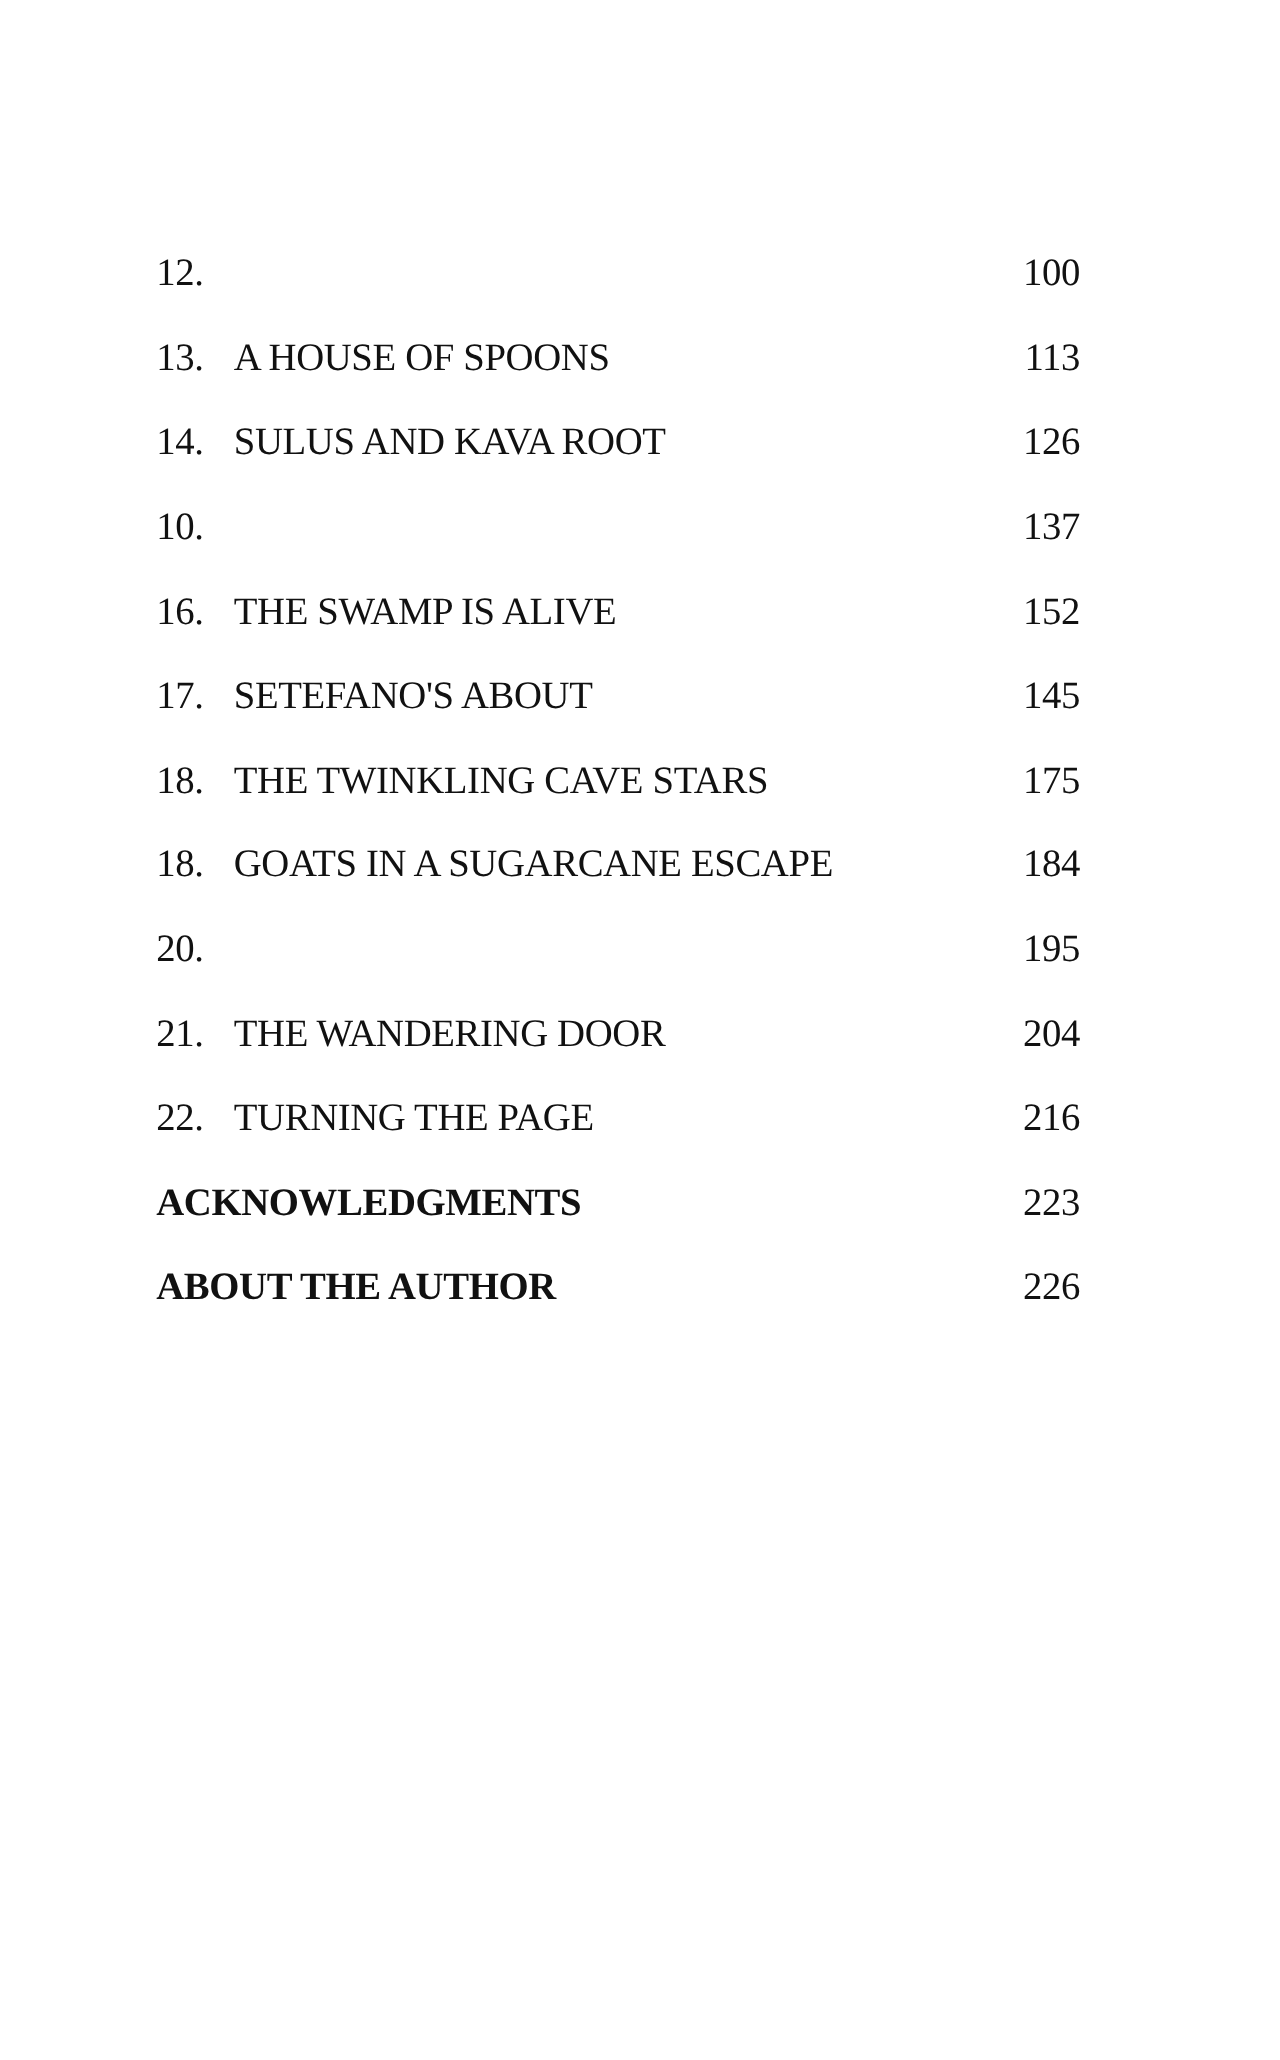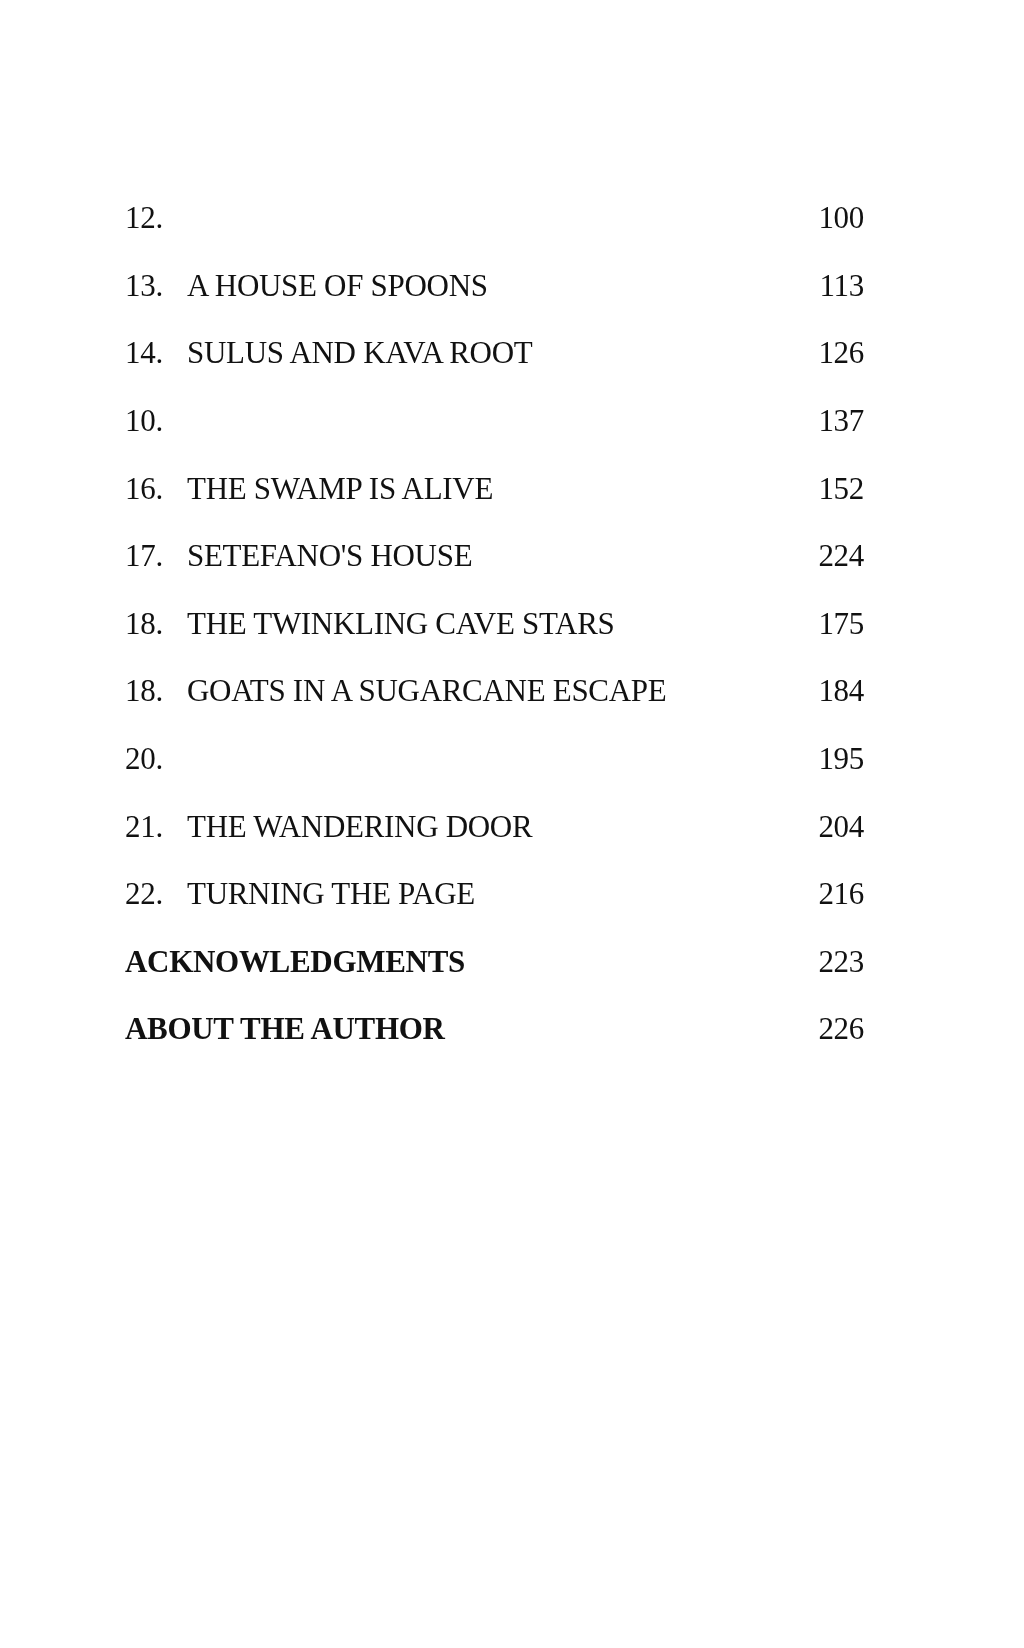--- a/index.html
+++ b/index.html
@@ -82,22 +82,22 @@
   </div>
 
   <div class="toc-row" style="top:469px">
     <span class="toc-num">16.</span>
     <span class="toc-title">THE SWAMP IS ALIVE</span>
     <span class="toc-page">152</span>
   </div>
 
   <div class="toc-row" style="top:536px">
     <span class="toc-num">17.</span>
-    <span class="toc-title">SETEFANO'S HOUSE</span>
-    <span class="toc-page">224</span>
+    <span class="toc-title">SETEFANO'S ABOUT</span>
+    <span class="toc-page">145</span>
   </div>
 
   <div class="toc-row" style="top:604px">
     <span class="toc-num">18.</span>
     <span class="toc-title">THE TWINKLING CAVE STARS</span>
     <span class="toc-page">175</span>
   </div>
 
   <div class="toc-row" style="top:671px">
     <span class="toc-num">18.</span>

